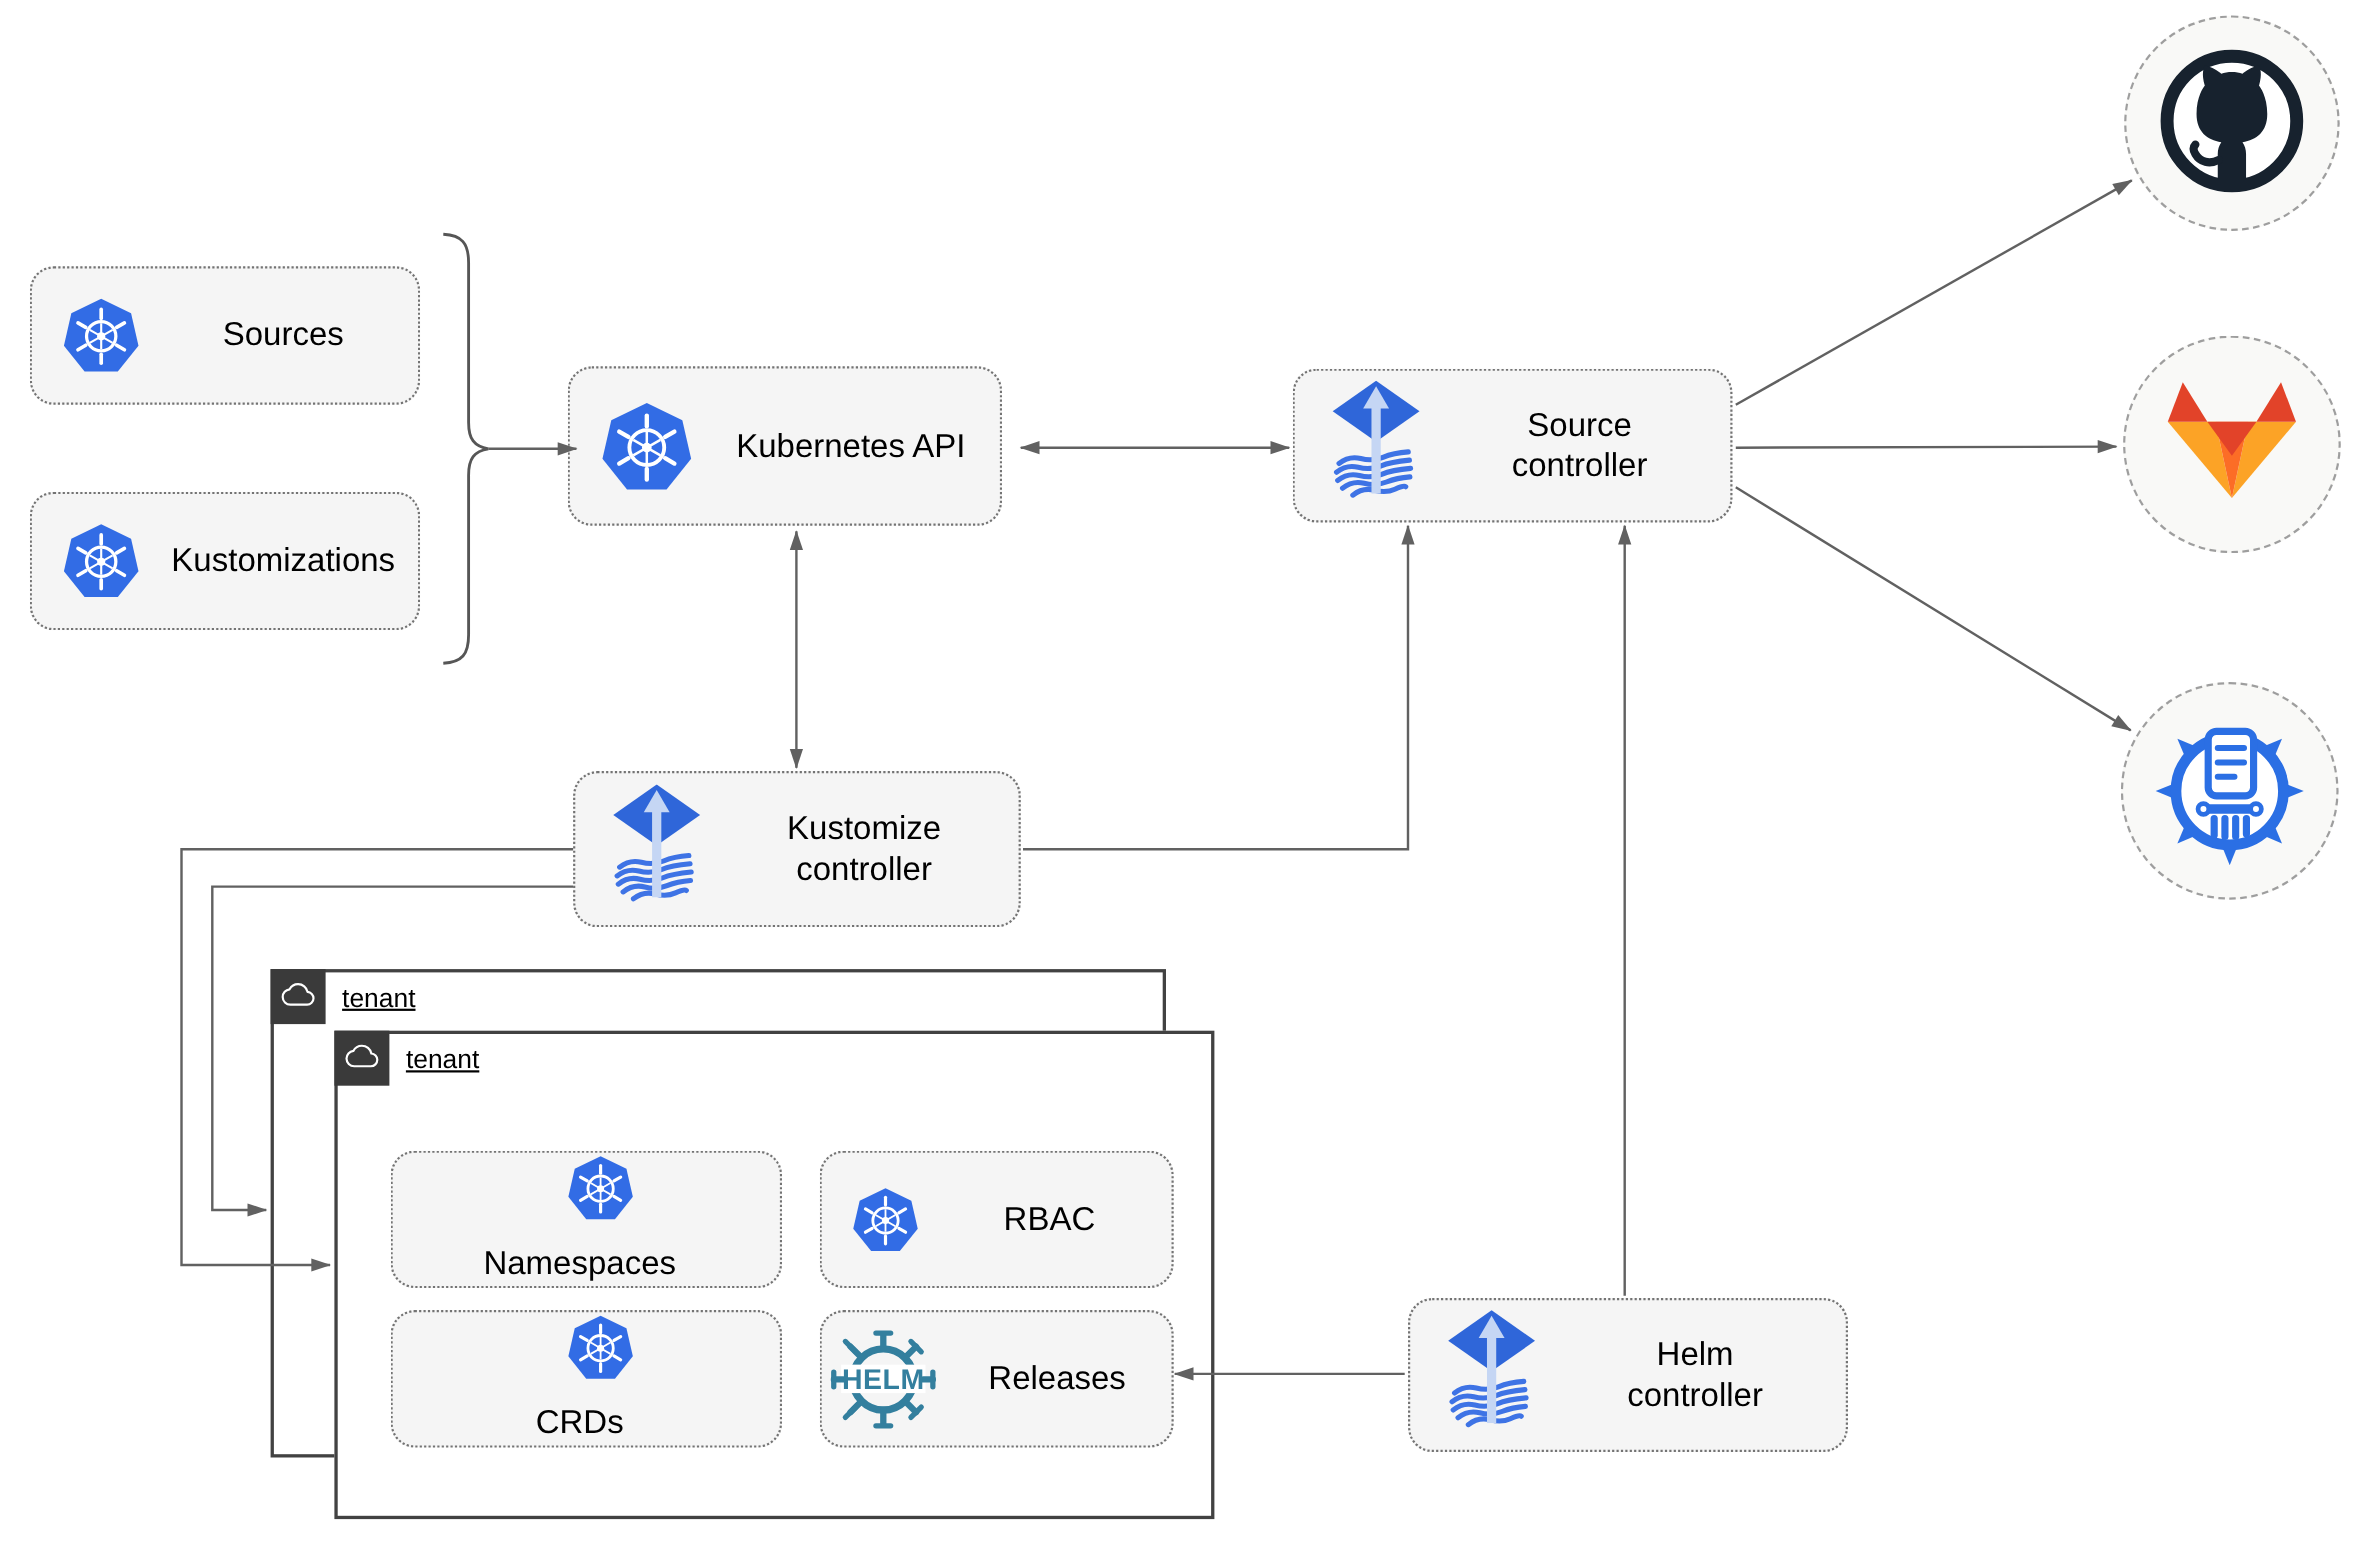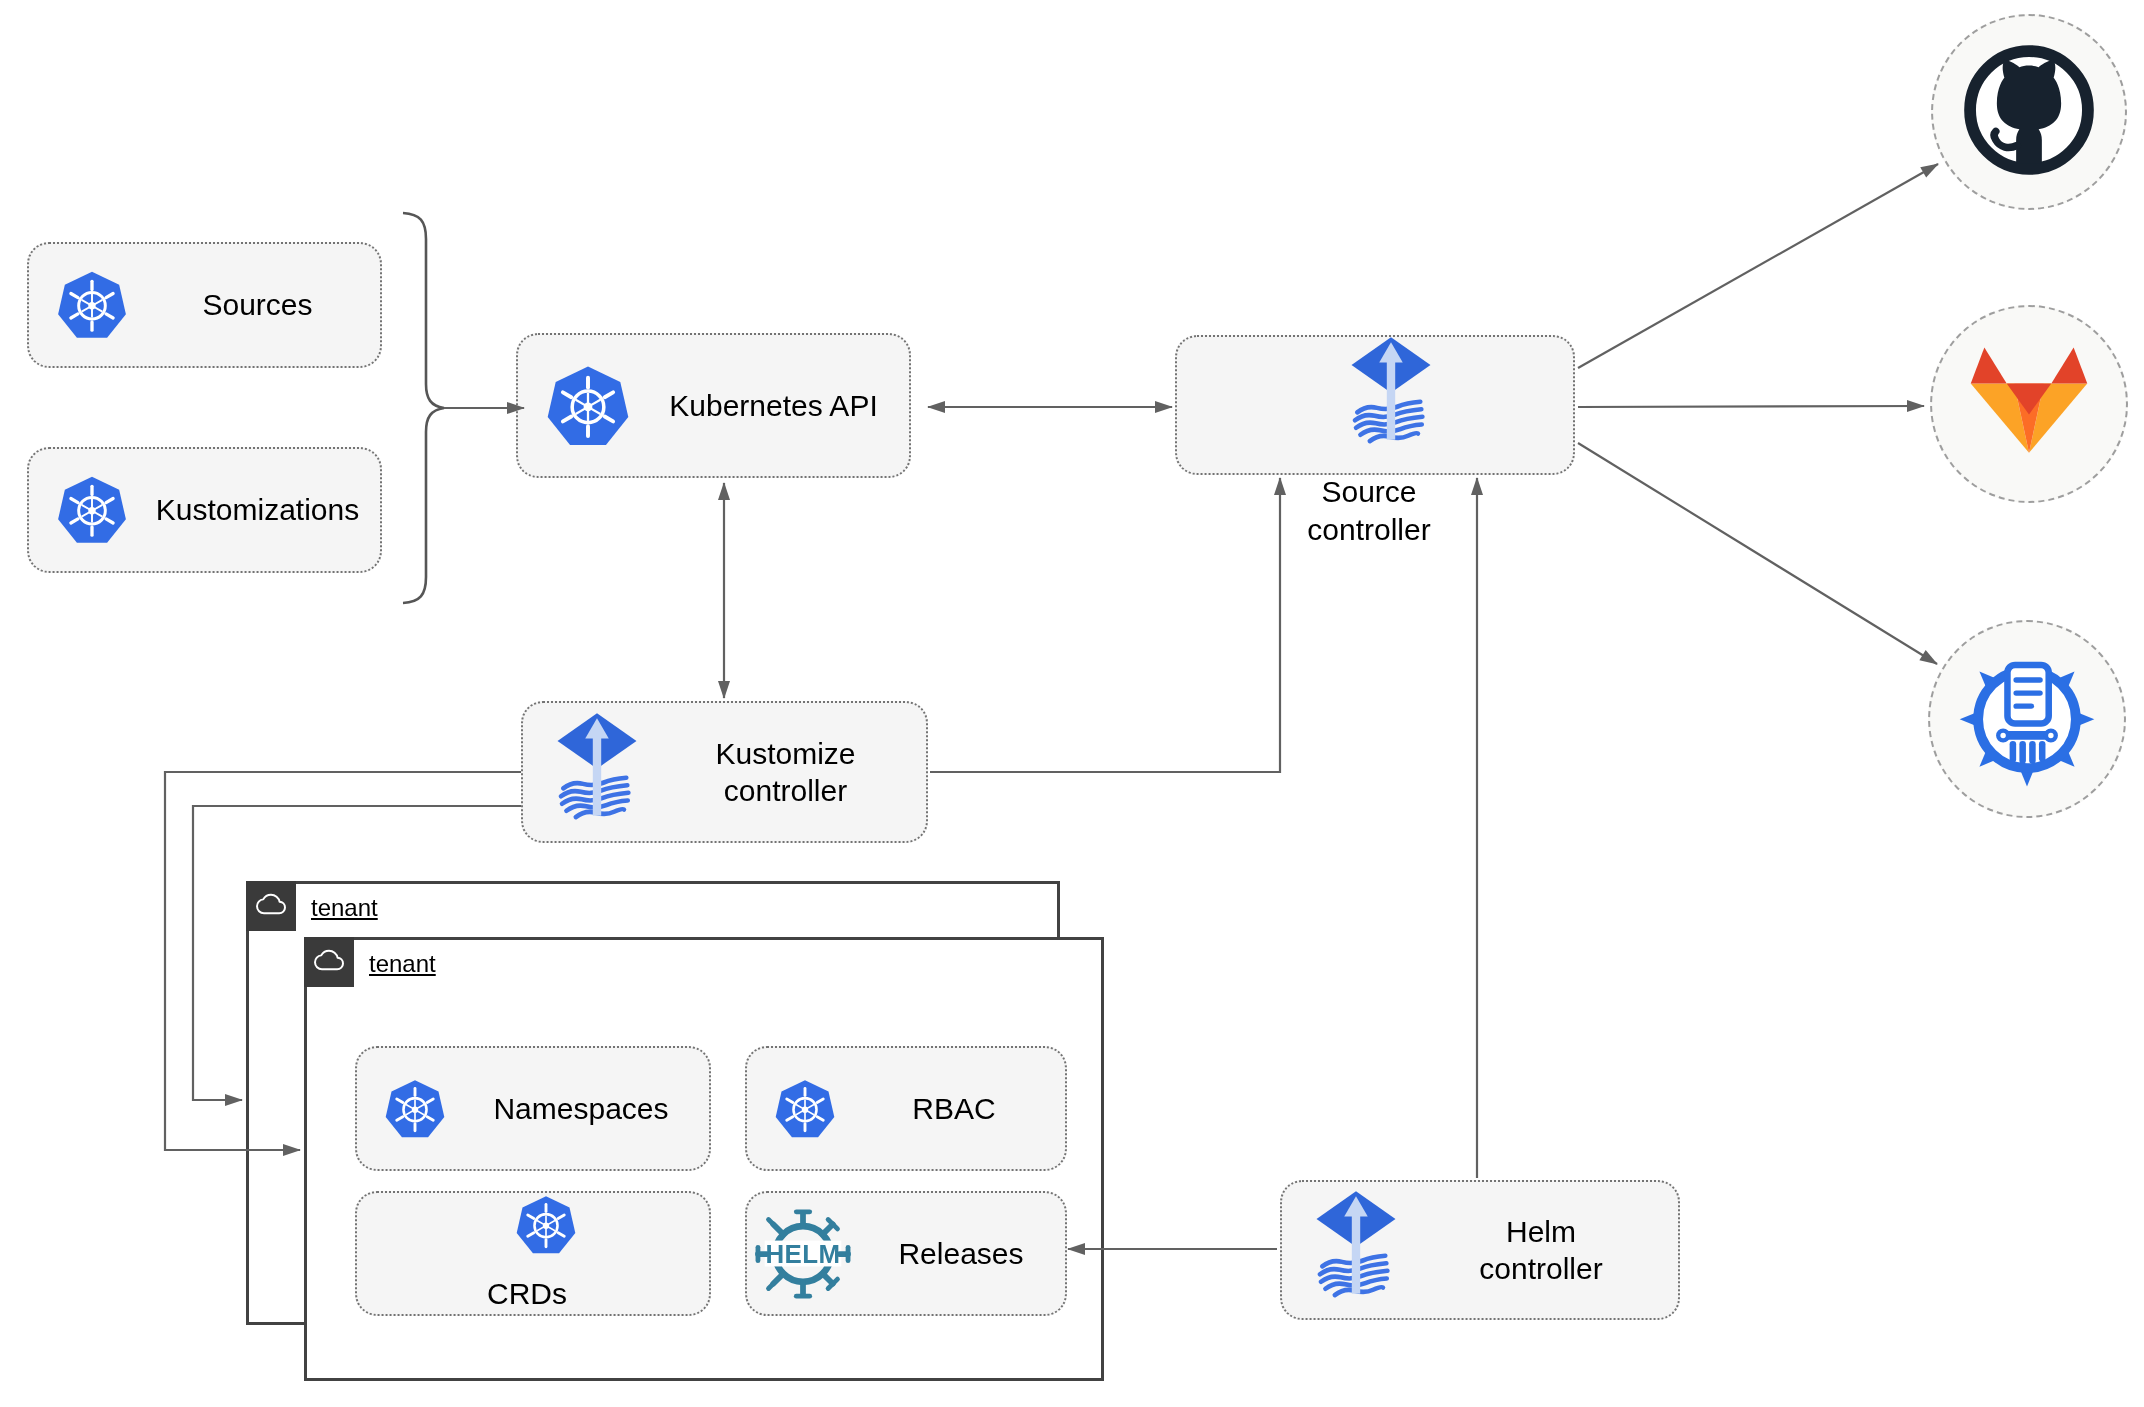--- a/index.html
+++ b/index.html
@@ -76,21 +76,21 @@
   <div class="tenant" style="left:304px;top:937px;width:800px;height:444px;z-index:4;">
     <div class="tab">
       <span>
         <svg width="34" height="28" viewBox="0 0 24 24">
           <path class="cloud" stroke-width="1.7" stroke-linejoin="round" d="M19.35 10.04A7.49 7.49 0 0 0 12 4C9.11 4 6.6 5.64 5.35 8.04A5.994 5.994 0 0 0 0 14c0 3.31 2.69 6 6 6h13c2.76 0 5-2.24 5-5 0-2.64-2.05-4.78-4.65-4.96z"></path>
         </svg>
       </span>
     </div>
     <span class="tenant-label">tenant</span>
 
-    <div class="node" style="left:48px;top:106px;width:356px;height:125px;">
+    <div class="node" style="left:48px;top:106px;width:356px;height:125px;flex-direction:column;">
       <span class="icon">
         <svg width="64" height="64" viewBox="0 0 100 100">
           <polygon class="k8s-shape" points="50,5 86.7,22.7 95.8,62.5 70.4,94.3 29.6,94.3 4.2,62.5 13.3,22.7"></polygon>
           <circle class="k8s-wheel" cx="50" cy="51" r="18" stroke-width="4"></circle>
           <g class="k8s-wheel" stroke-width="4.5" stroke-linecap="round">
             <line x1="50" y1="29" x2="50" y2="18"></line>
               <line x1="69" y1="40" x2="78.5" y2="34.5"></line>
             <line x1="69" y1="62" x2="78.5" y2="67.5"></line>
               <line x1="50" y1="73" x2="50" y2="84"></line>
             <line x1="31" y1="62" x2="21.5" y2="67.5"></line>
@@ -274,21 +274,21 @@
             <line x1="50" y1="51" x2="50" y2="67"></line>
           <line x1="50" y1="51" x2="36" y2="59"></line>
             <line x1="50" y1="51" x2="36" y2="43"></line>
         </g>
         <circle class="k8s-fillw" cx="50" cy="51" r="5"></circle>
       </svg>
     </span>
     <span class="label">Kubernetes API</span>
   </div>
 
-  <div class="node" style="left:1175px;top:335px;width:400px;height:140px;flex-direction:column;">
+  <div class="node" style="left:1175px;top:335px;width:400px;height:140px;">
     <span class="icon" style="margin-left:32px;">
       <svg width="84" height="118" viewBox="0 0 100 140">
         <polygon class="flux-diamond" points="50,0 97,33 50,66 3,33"></polygon>
         <g class="flux-wave" stroke-width="5.5" stroke-linecap="round" transform="rotate(-8 50 102)">
           <path d="M12,84 q12,-7 24,-2 t24,2 t28,-2"></path>
           <path d="M8,93 q12,-7 24,-2 t24,2 t32,-2"></path>
           <path d="M8,102 q12,-7 24,-2 t24,2 t32,-2"></path>
           <path d="M12,111 q12,-7 24,-2 t24,2 t26,-2"></path>
           <path d="M22,120 q12,-7 24,-2 t22,2 t12,-1"></path>
         </g>

